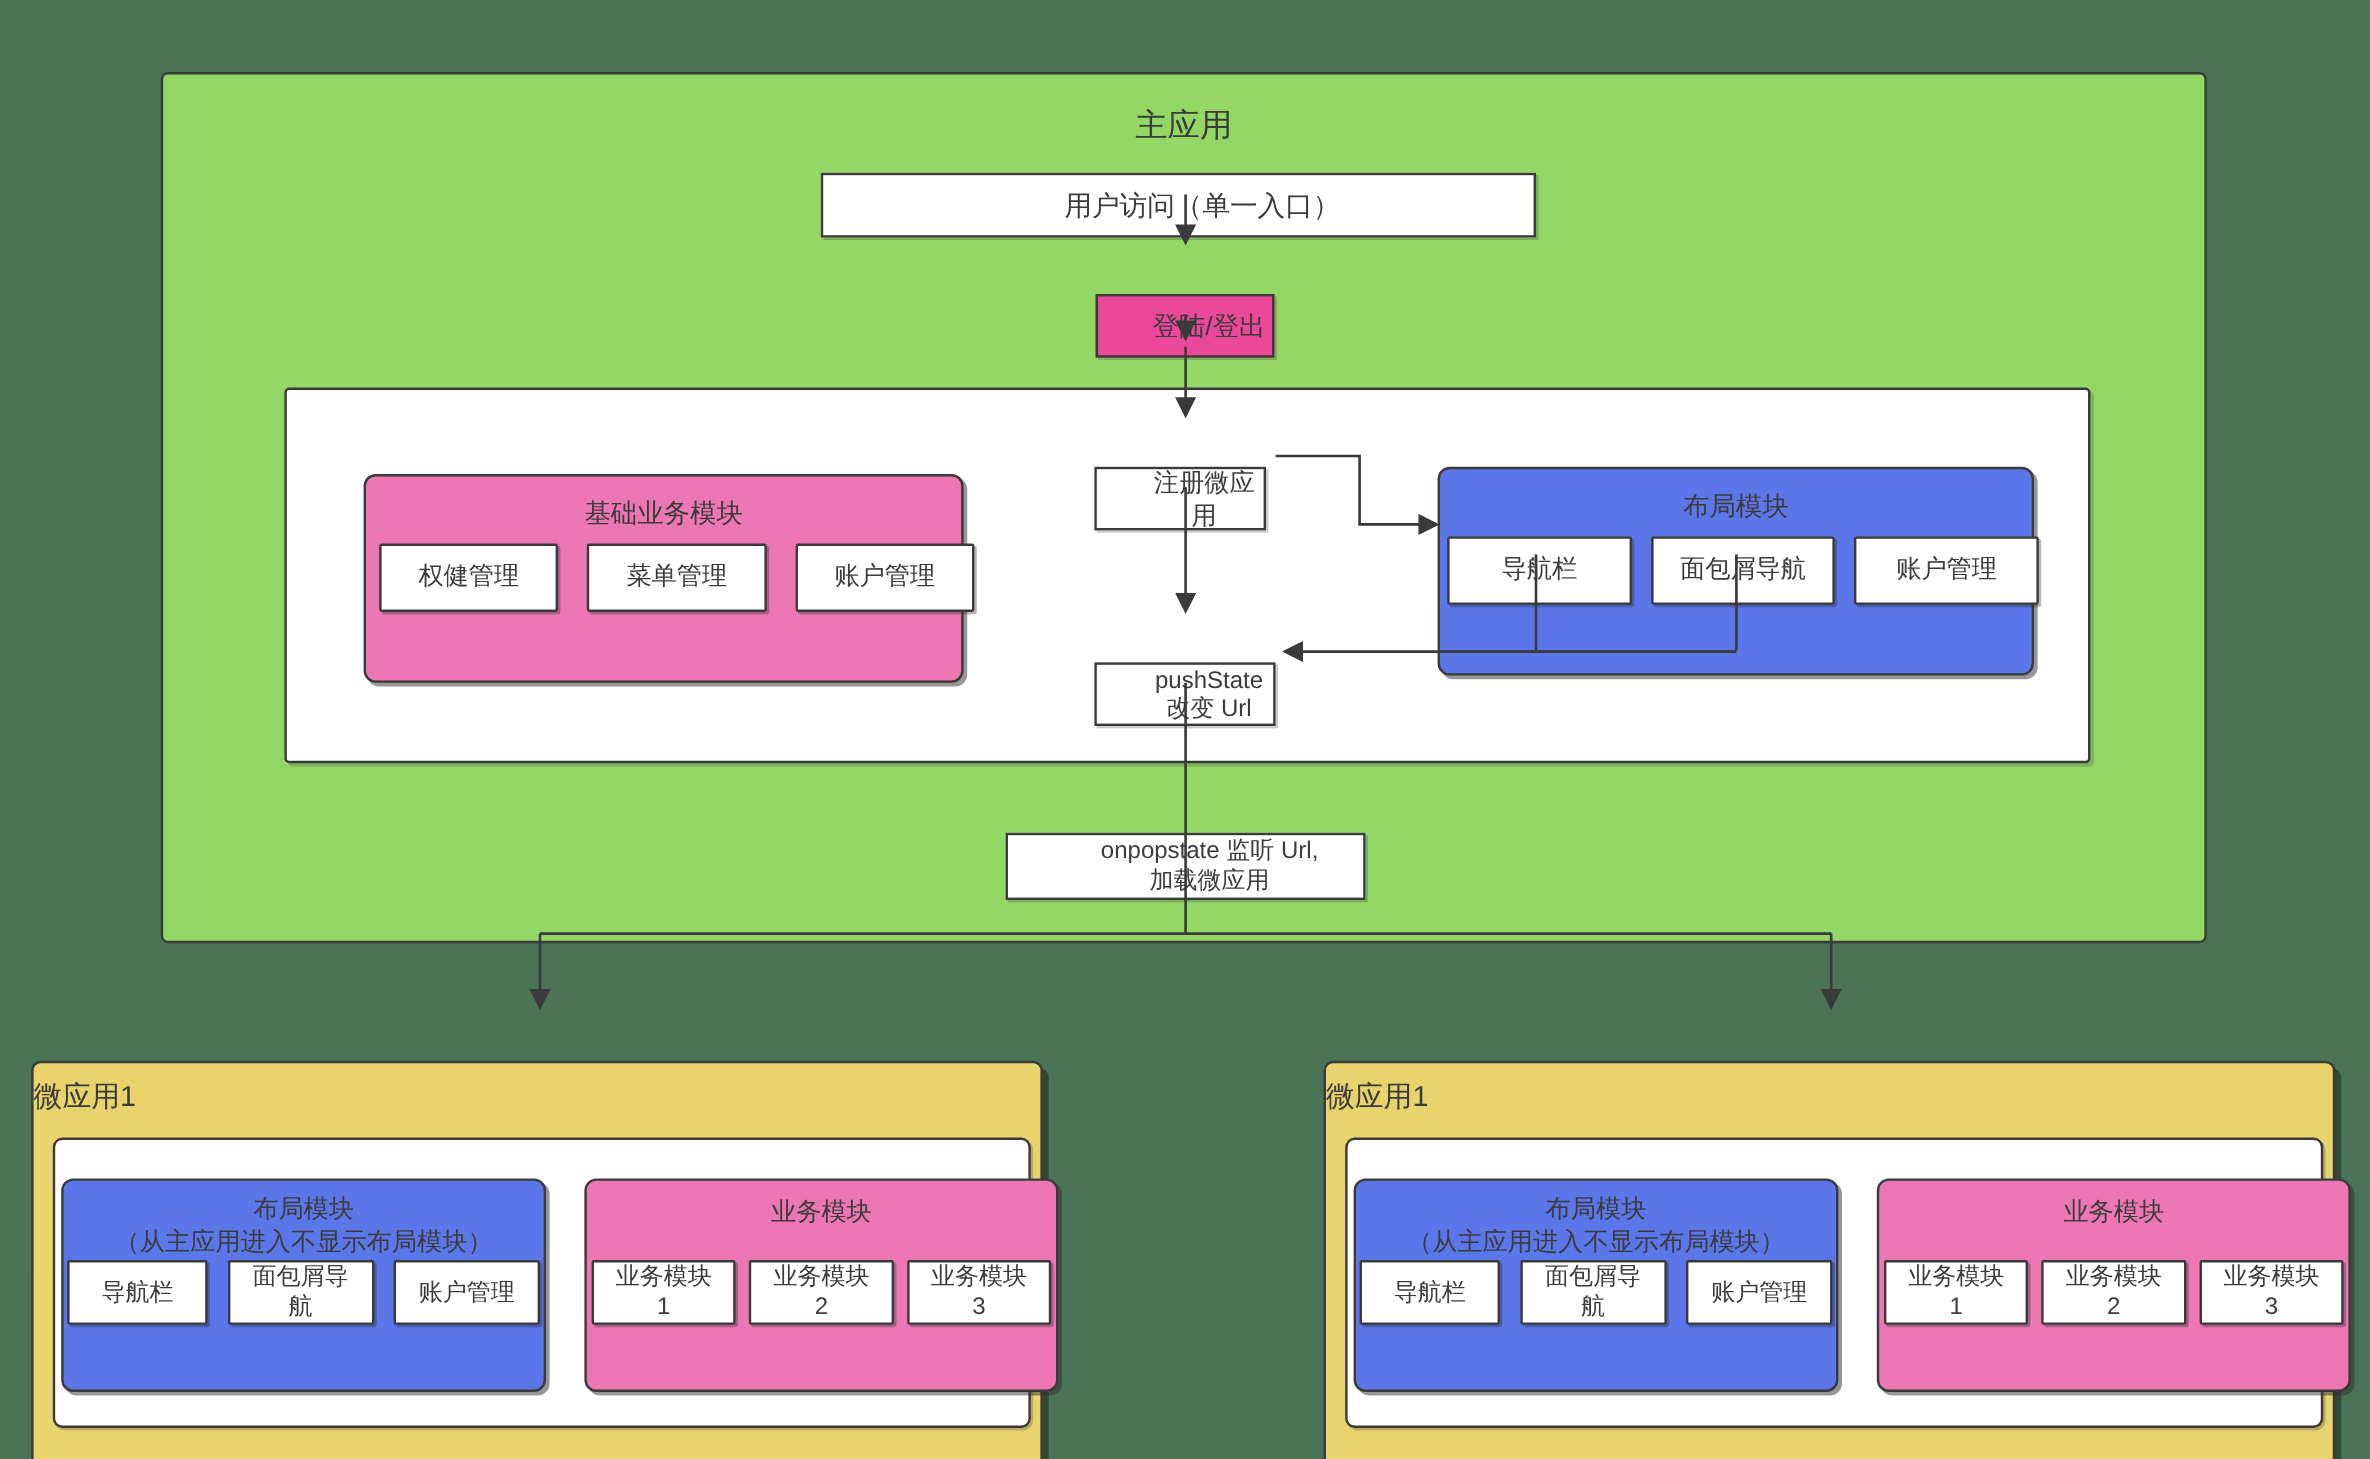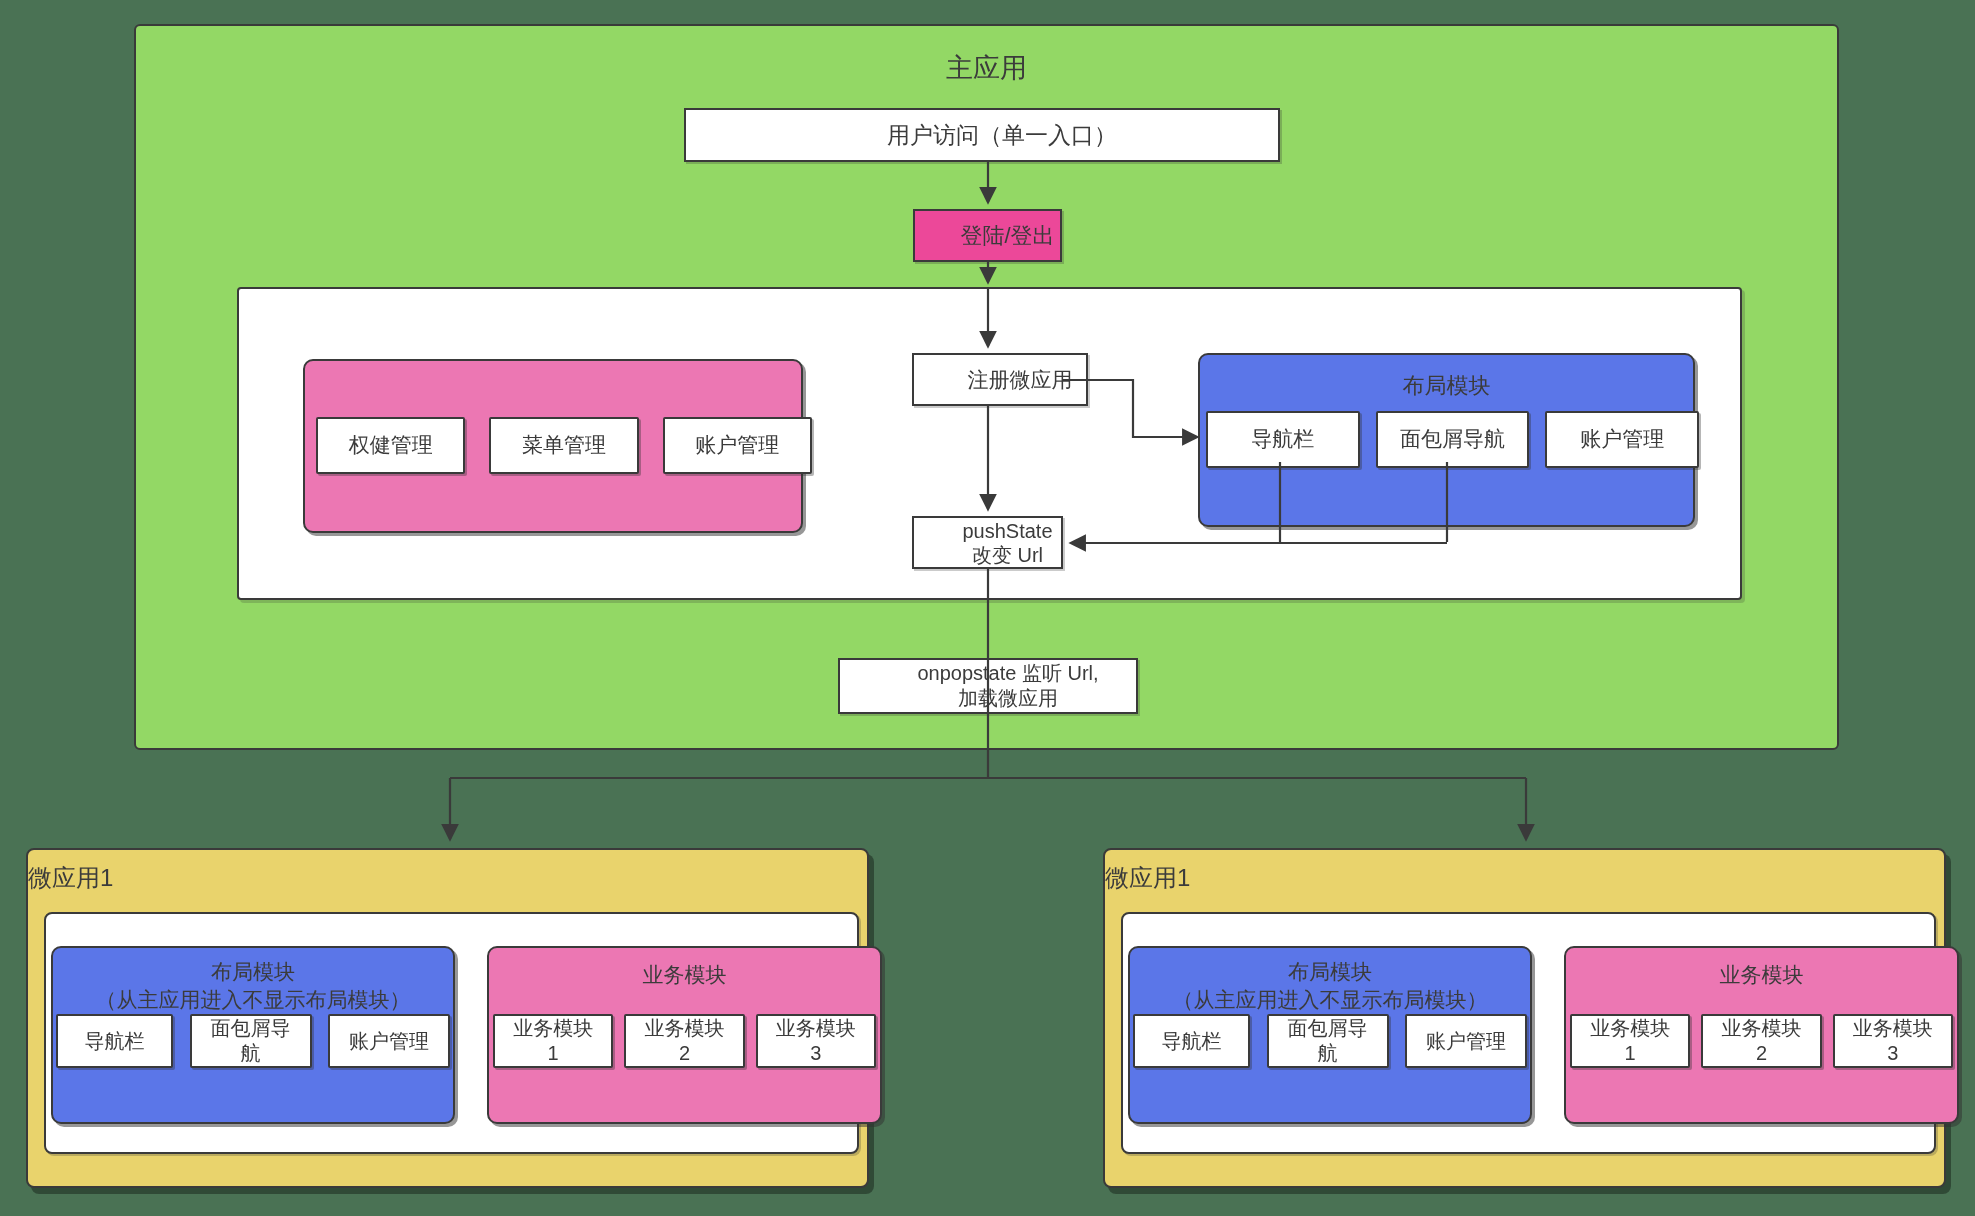--- a/index.html
+++ b/index.html
@@ -2,21 +2,21 @@
 <html><head>
 <meta charset="utf-8">
 <style>
   html,body{margin:0;padding:0;}
   body{
     width:1975px;height:1216px;position:relative;overflow:hidden;
     background:#4a7254;
     font-family:"Liberation Sans","DejaVu Sans",sans-serif;
     color:#3b3b3b;
   }
-  .abs{position:absolute;box-sizing:border-box;}
+  .abs{position:absolute;box-sizing:border-box;margin-top:36px;}
   .bordered{border:2px solid #3a3a3a;}
   .center{display:flex;align-items:center;justify-content:center;text-align:center;padding-left:40px;}
 
   
   .green-container{left:134px;top:24px;width:1705px;height:726px;background:#93d865;border-radius:6px;}
   .main-title{left:134px;top:50px;width:1705px;font-size:27px;text-align:center;}
 
   .entry-box{left:684px;top:108px;width:596px;height:54px;background:#fff;font-size:23px;box-shadow:2px 2px 0 rgba(47,47,47,.25);}
   .login-box{left:913px;top:209px;width:149px;height:53px;background:#ec4899;font-size:22px;box-shadow:2px 2px 0 rgba(47,47,47,.25);}
 
@@ -27,21 +27,21 @@
   .module-items{position:absolute;left:0;top:56px;width:100%;display:flex;}
   .module-item{background:#fff;border:2px solid #3a3a3a;border-radius:2px;height:53px;box-shadow:2px 2px 0 rgba(47,47,47,.35);
                display:flex;align-items:center;justify-content:center;text-align:center;font-size:21px;line-height:1.25;}
   .base-module{left:303px;top:359px;width:500px;height:174px;background:#ec77b3;}
   .base-module .module-items{padding:0 11px;gap:24px;justify-content:flex-end;}
   .base-module .module-item{flex:1;}
   .layout-module-main{left:1198px;top:353px;width:497px;height:174px;background:#5b76e8;}
   .layout-module-main .module-items{padding:0 6px;gap:16px;justify-content:space-between;}
   .layout-module-main .module-item{flex:1;}
 
-  .register-box{left:912px;top:353px;width:176px;height:53px;background:#fff;font-size:21px;box-shadow:2px 2px 0 rgba(47,47,47,.25);}
+  .register-box{left:912px;top:353px;width:143px;height:53px;background:#fff;font-size:21px;box-shadow:2px 2px 0 rgba(47,47,47,.25);}
   .push-box{left:912px;top:516px;width:151px;height:53px;background:#fff;font-size:20px;line-height:1.2;box-shadow:2px 2px 0 rgba(47,47,47,.25);}
   .onpop-box{left:838px;top:658px;width:300px;height:56px;background:#fff;font-size:20px;line-height:1.25;box-shadow:2px 2px 0 rgba(47,47,47,.25);}
   .two-line span{display:block;}
 
   
   .micro-card{top:848px;width:843px;height:340px;background:#e9d36c;border-radius:8px;box-shadow:5px 6px 0 rgba(0,0,0,.35);}
   .micro-card.left{left:26px;}
   .micro-card.right{left:1103px;}
   .micro-title{position:absolute;left:0;top:12px;width:100%;text-align:left;font-size:24px;}
   .micro-white{position:absolute;left:16px;top:62px;width:811px;height:238px;background:#fff;border:2px solid #3a3a3a;border-radius:8px;box-shadow:2px 2px 0 rgba(47,47,47,.25);}
@@ -66,20 +66,21 @@
 
 <div class="abs bordered green-container"></div>
 <div class="abs main-title">主应用</div>
 
 <div class="abs bordered center entry-box">用户访问（单一入口）</div>
 <div class="abs bordered center login-box">登陆/登出</div>
 
 <div class="abs bordered white-container"></div>
 
 <div class="abs bordered module base-module">
+  <div class="module-title">基础业务模块</div>
   <div class="module-items">
     <div class="module-item">权健管理</div>
     <div class="module-item">菜单管理</div>
     <div class="module-item">账户管理</div>
   </div>
 </div>
 
 <div class="abs bordered module layout-module-main">
   <div class="module-title">布局模块</div>
   <div class="module-items">

